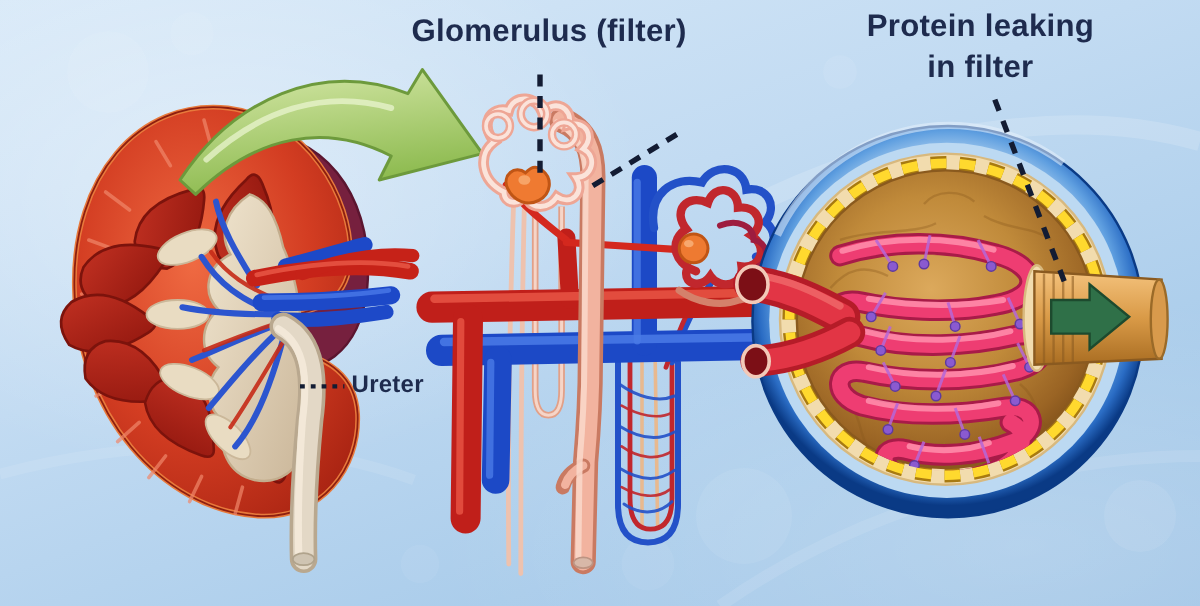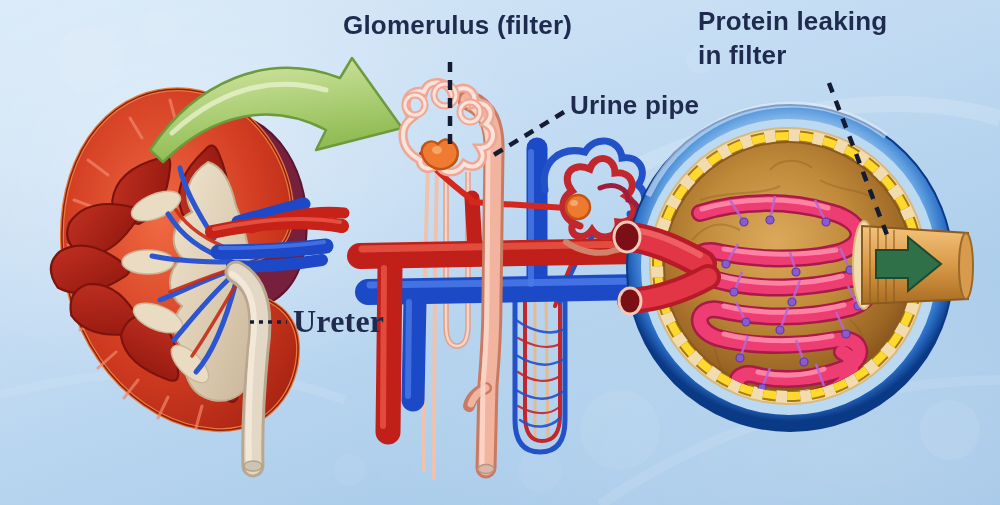--- a/index.html
+++ b/index.html
@@ -307,20 +307,19 @@
 
   <g stroke="#131c33" fill="none">
     <path d="M450,62 L450,150" stroke-width="4.5" stroke-dasharray="10 8"></path>
     <path d="M564,112 L492,156" stroke-width="4.5" stroke-dasharray="10 8"></path>
     <path d="M829,83 L889,240" stroke-width="4.5" stroke-dasharray="10 9"></path>
     <path d="M250,322 L287,322" stroke-width="3.5" stroke-dasharray="4 5"></path>
   </g>
 </svg>
 
 <div class="lbl" style="left:343px;top:8px;">Glomerulus (filter)</div>
-<div class="lbl" style="left:570px;top:88px;">Urine pipe</div>
-<div class="lbl" style="left:698px;top:4px;width:238px;">
+<div class="lbl" style="left:698px;top:4px;width:238px;text-align:center;">
   <div>Protein leaking</div>
   <div>in filter</div>
 </div>
-<div class="lbl" style="left:293px;top:304px;font-size:32px;font-family:Liberation Serif, serif;">Ureter</div>
+<div class="lbl" style="left:293px;top:304px;font-size:20px;">Ureter</div>
 
 </div>
 
 </body></html>

